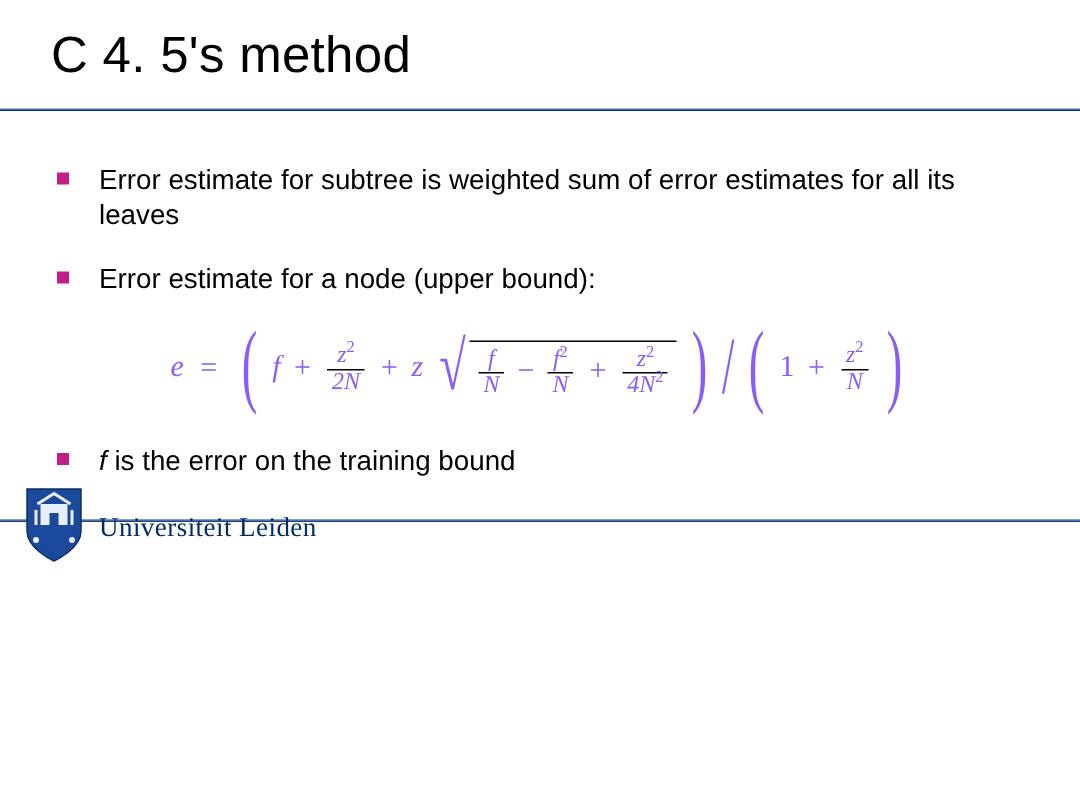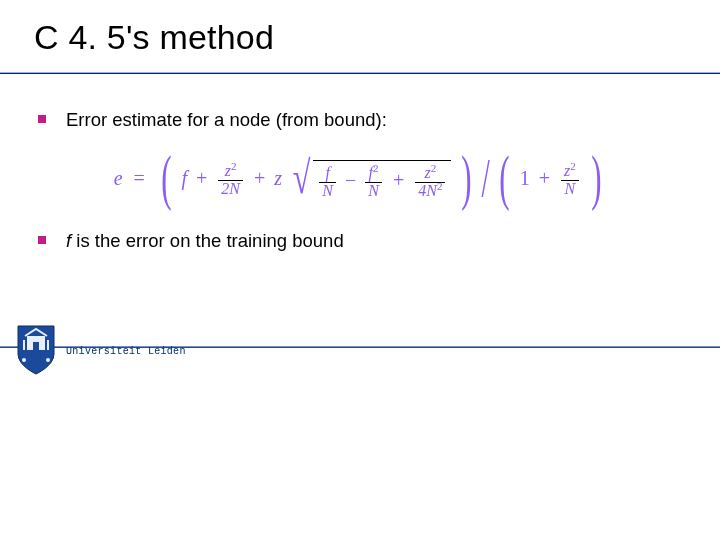--- a/index.html
+++ b/index.html
@@ -155,37 +155,38 @@
     align-items: center;
     gap: 8px;
   }
   .crest {
     width: 44px;
     height: 54px;
     position: relative;
   }
   .crest svg { display: block; }
   .uni-text {
-    font-family: Liberation Mono, monospace;
-    font-size: 10px;
+    font-family: Liberation Serif, serif;
+    font-size: 18px;
     color: #002d6a;
     letter-spacing: 0.3px;
   }
   .group2 { margin-top: 14px; }
 </style>
 </head>
 <body>
 
 <div class="slide">
   <div class="title">C 4. 5's method</div>
   <div class="rule"></div>
 
   <div class="content">
     <ul class="bullets">
-      <li>Error estimate for a node (from bound):</li>
+      <li>Error estimate for subtree is weighted sum of error estimates for all its leaves</li>
+      <li>Error estimate for a node (upper bound):</li>
     </ul>
 
     <div class="formula-wrap">
       <span class="formula">
         <span>e</span>
         <span class="eq" style="font-style:normal">=</span>
         <span class="paren">
           <span class="paren-l">(</span>
           <span class="pinner">
             <span>f</span>

